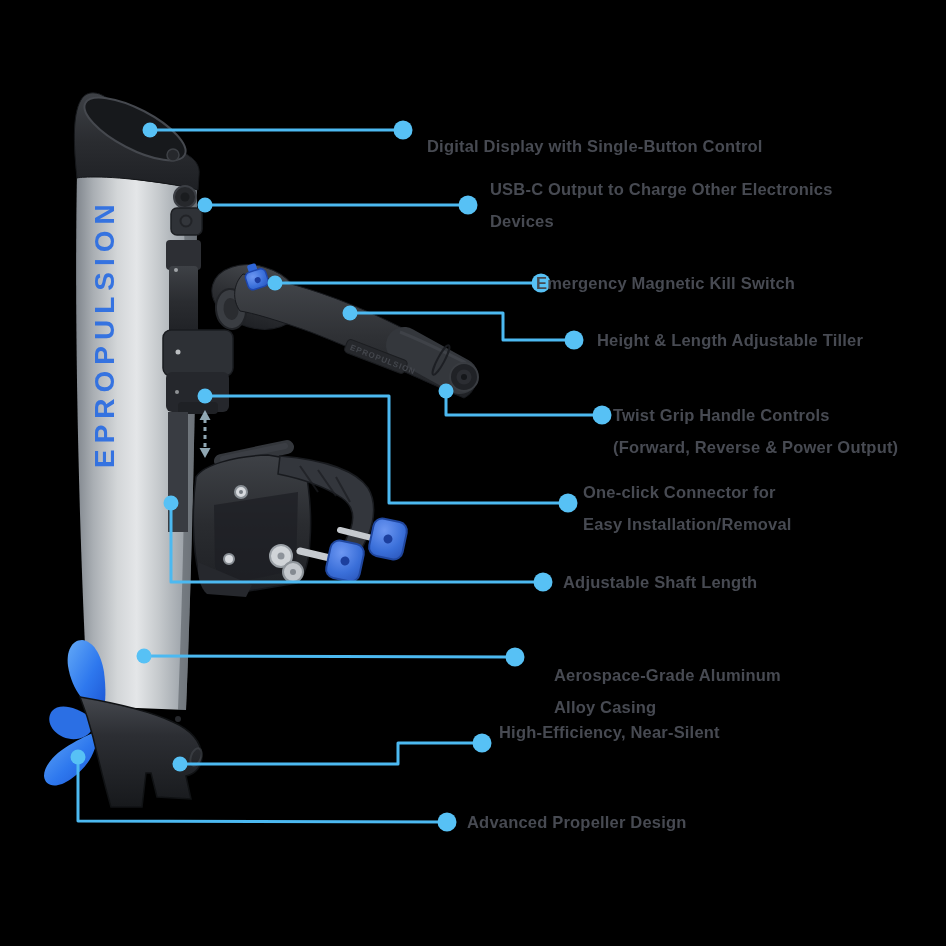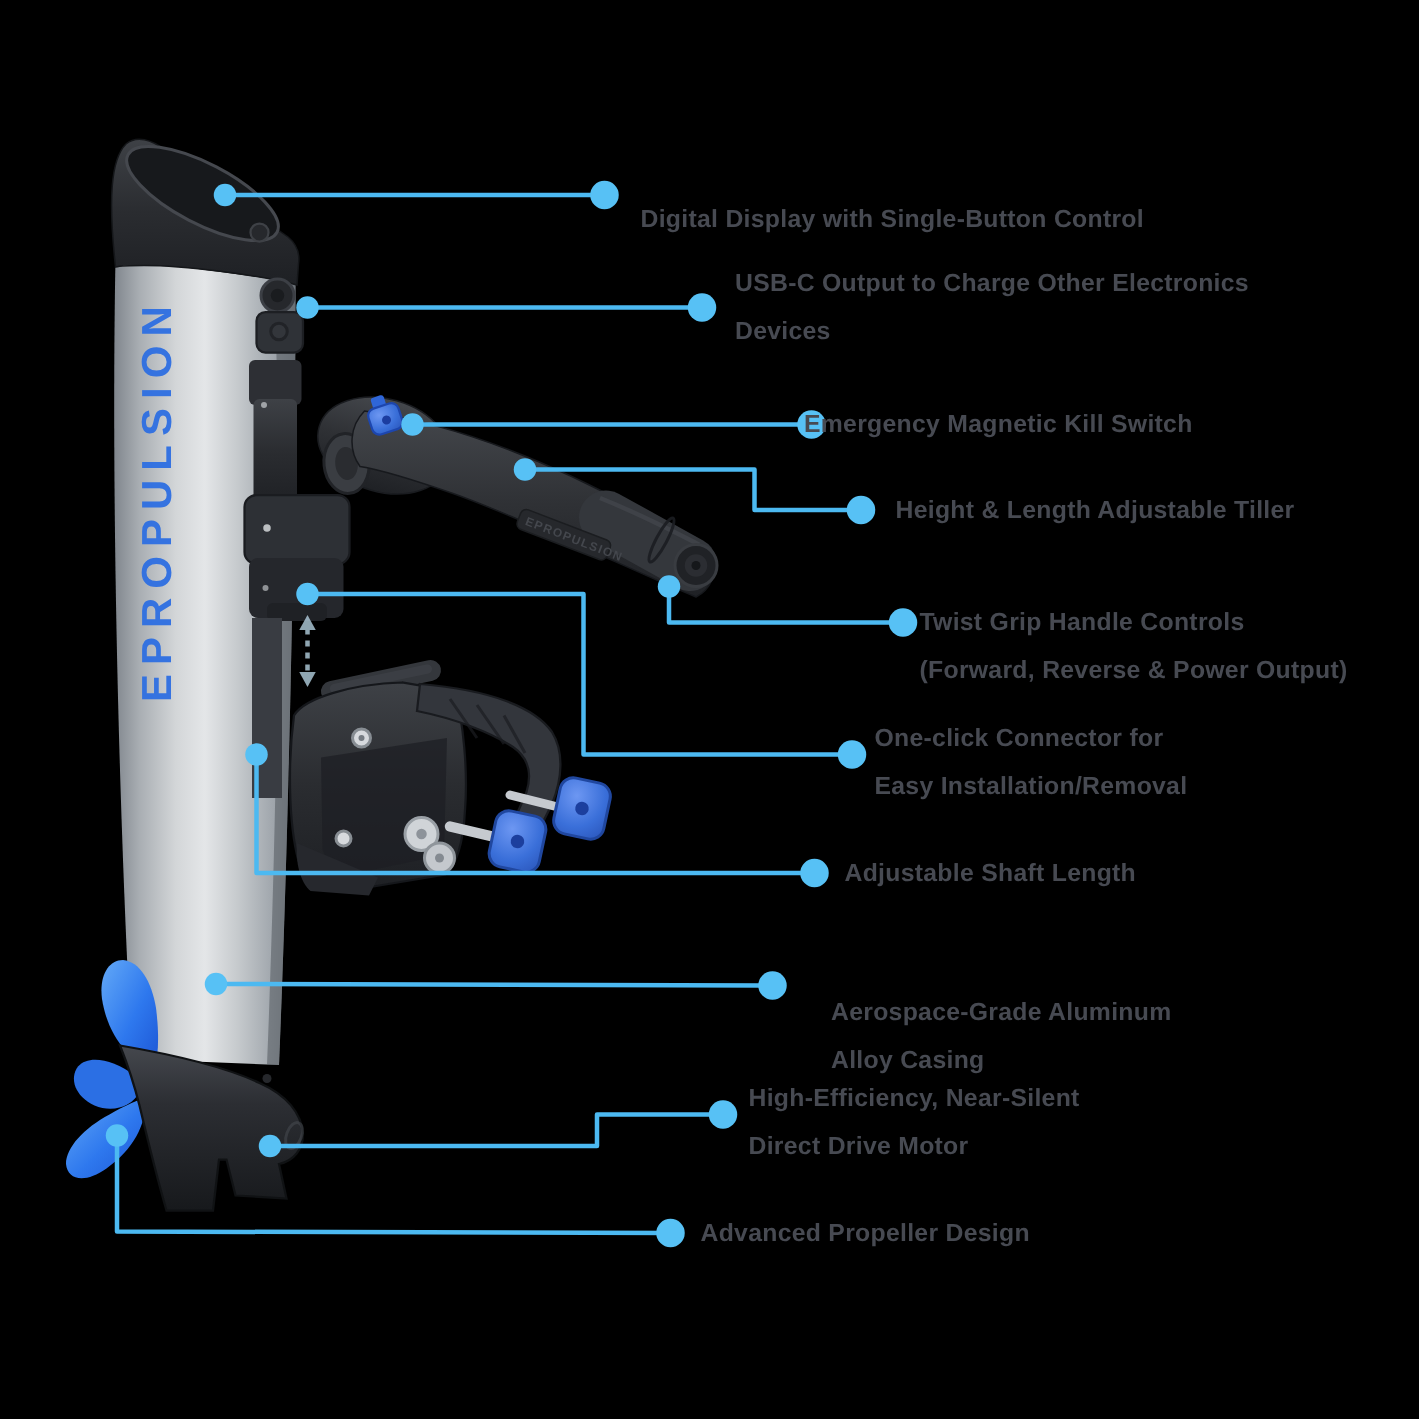--- a/index.html
+++ b/index.html
@@ -227,19 +227,18 @@
       </div>
       <div class="callout-label" style="left: 563px; top: 566px;">
         <div>Adjustable Shaft Length</div>
       </div>
       <div class="callout-label" style="left: 554px; top: 627px; margin-top: 32px;">
         <div>Aerospace-Grade Aluminum</div>
         <div>Alloy Casing</div>
       </div>
       <div class="callout-label" style="left: 499px; top: 716px;">
         <div>High-Efficiency, Near-Silent</div>
-        <div>Direct Drive Motor</div>
       </div>
       <div class="callout-label" style="left: 467px; top: 806px;">
         <div>Advanced Propeller Design</div>
       </div>
     </div>
 </div>
 
 </body></html>

